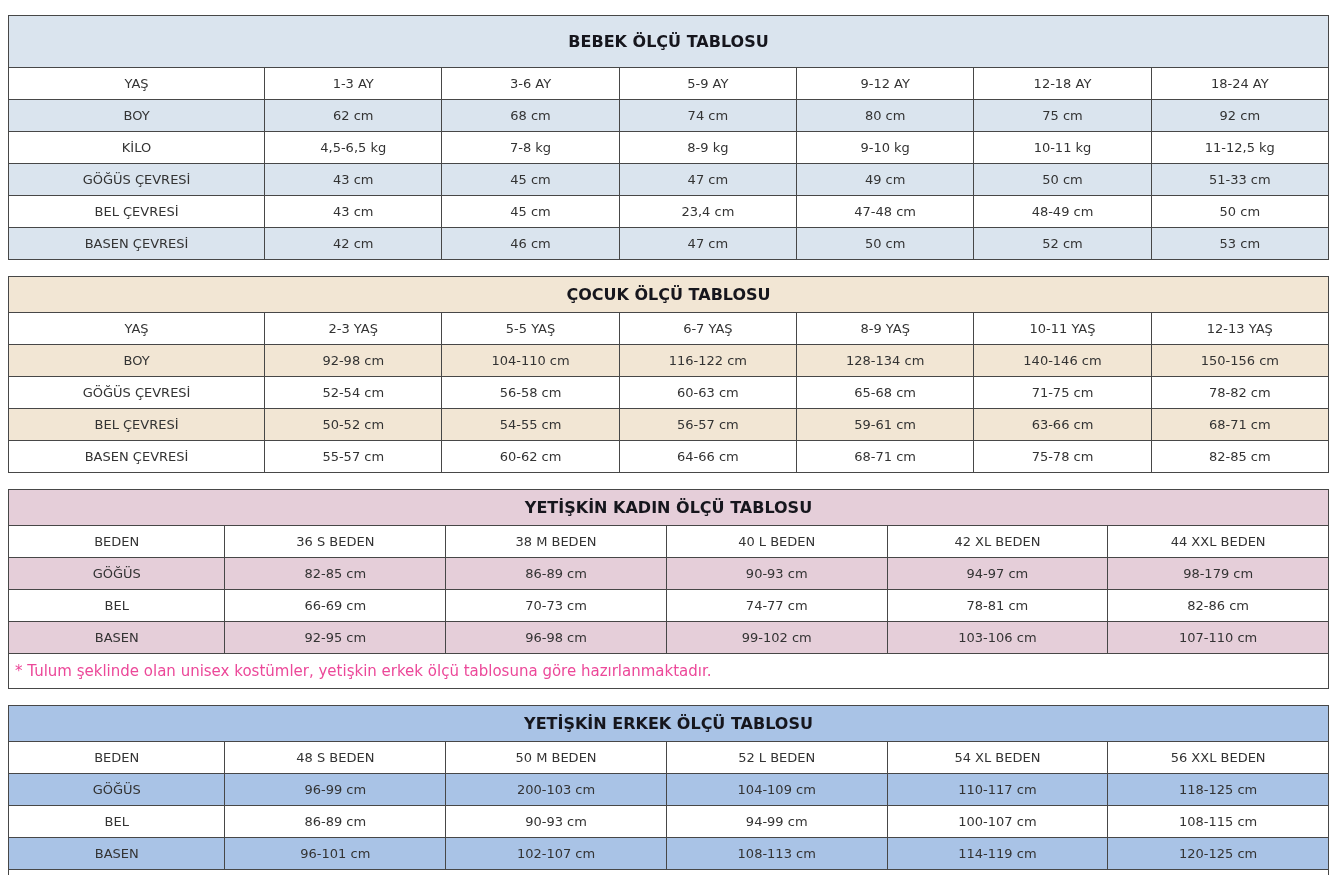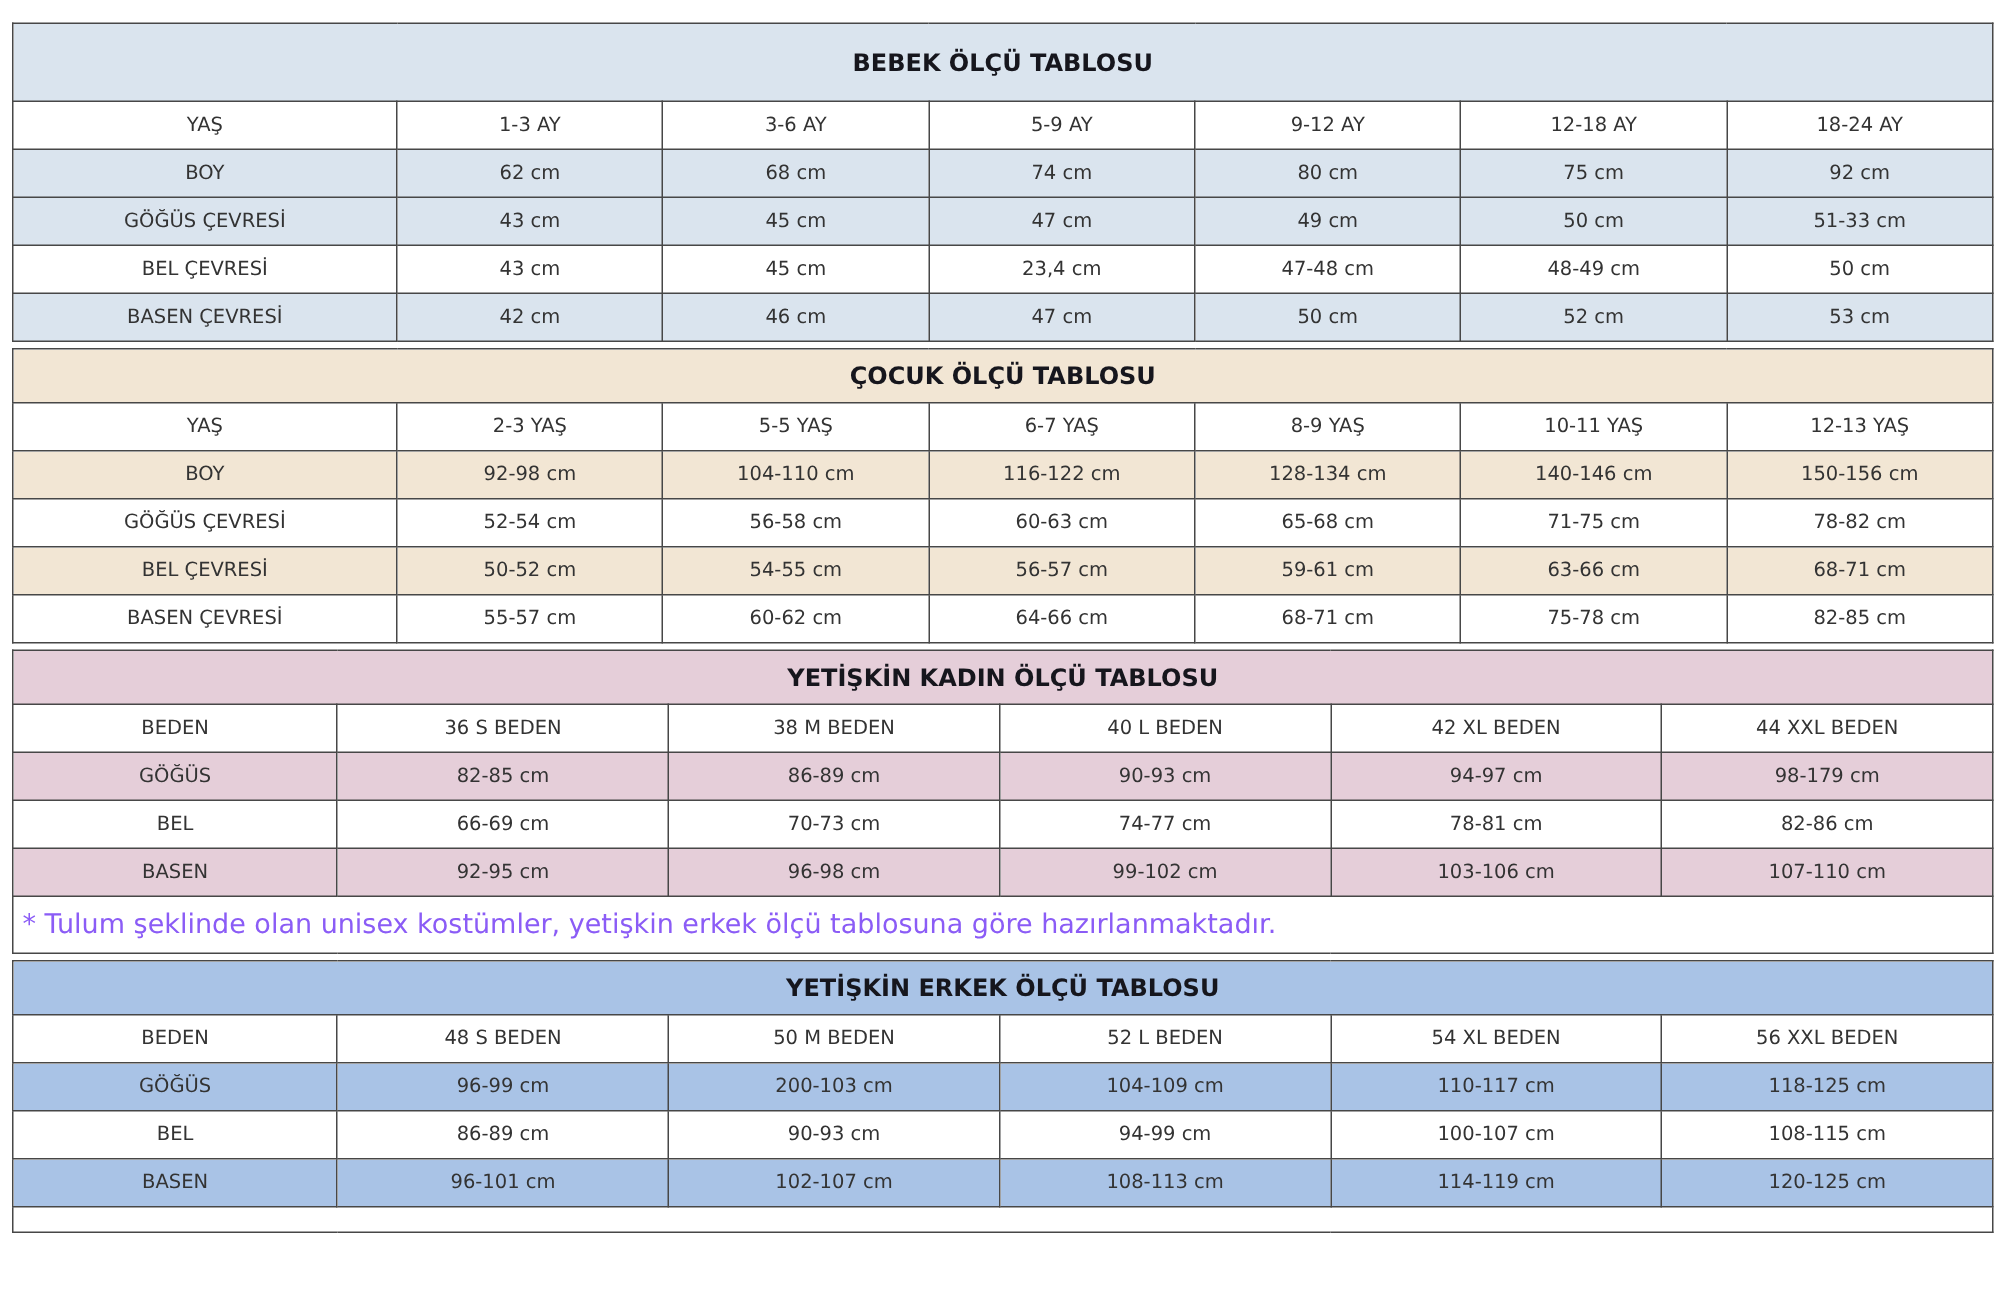--- a/index.html
+++ b/index.html
@@ -5,21 +5,21 @@
   html, body {
     margin: 0;
     background: #ffffff;
     font-family: "DejaVu Sans", "Liberation Sans", sans-serif;
   }
   .page {
     width: 1337px;
     box-sizing: border-box;
     padding: 15px 8px 8px 8px;
   }
-  section.size-table { margin-bottom: 4px; }
+  section.size-table { margin-bottom: 16px; }
   section.size-table:last-child { margin-bottom: 0; }
 
   table {
     width: 100%;
     border-collapse: collapse;
     table-layout: fixed;
     border: 1px solid #474747;
   }
   th, td {
     border: 1px solid #474747;
@@ -37,22 +37,22 @@
     color: #16161d;
     padding: 8px 0;
     background: var(--accent);
   }
   section.baby th.title { padding: 16px 0; }
   tr.shaded td { background: var(--accent); }
   tr.plain td { background: #ffffff; }
 
   td.note {
     text-align: left;
-    font-size: 18px;
-    color: #8b5cf6;
+    font-size: 15px;
+    color: #ec4899;
     padding: 8px 6px;
     white-space: normal;
   }
   .note-marker { font-weight: normal; }
 
   
   col.c-label7 { width: 19.4%; }
   col.c-data7  { width: 13.4333%; }
   
   col.c-label6 { width: 16.4%; }
@@ -91,20 +91,29 @@
           </tr>
           <tr class="shaded">
             <td class="row-label">BOY</td>
             <td>62 cm</td>
             <td>68 cm</td>
             <td>74 cm</td>
             <td>80 cm</td>
             <td>75 cm</td>
             <td>92 cm</td>
           </tr>
+          <tr class="plain">
+            <td class="row-label">KİLO</td>
+            <td>4,5-6,5 kg</td>
+            <td>7-8 kg</td>
+            <td>8-9 kg</td>
+            <td>9-10 kg</td>
+            <td>10-11 kg</td>
+            <td>11-12,5 kg</td>
+          </tr>
           <tr class="shaded">
             <td class="row-label">GÖĞÜS ÇEVRESİ</td>
             <td>43 cm</td>
             <td>45 cm</td>
             <td>47 cm</td>
             <td>49 cm</td>
             <td>50 cm</td>
             <td>51-33 cm</td>
           </tr>
           <tr class="plain">

